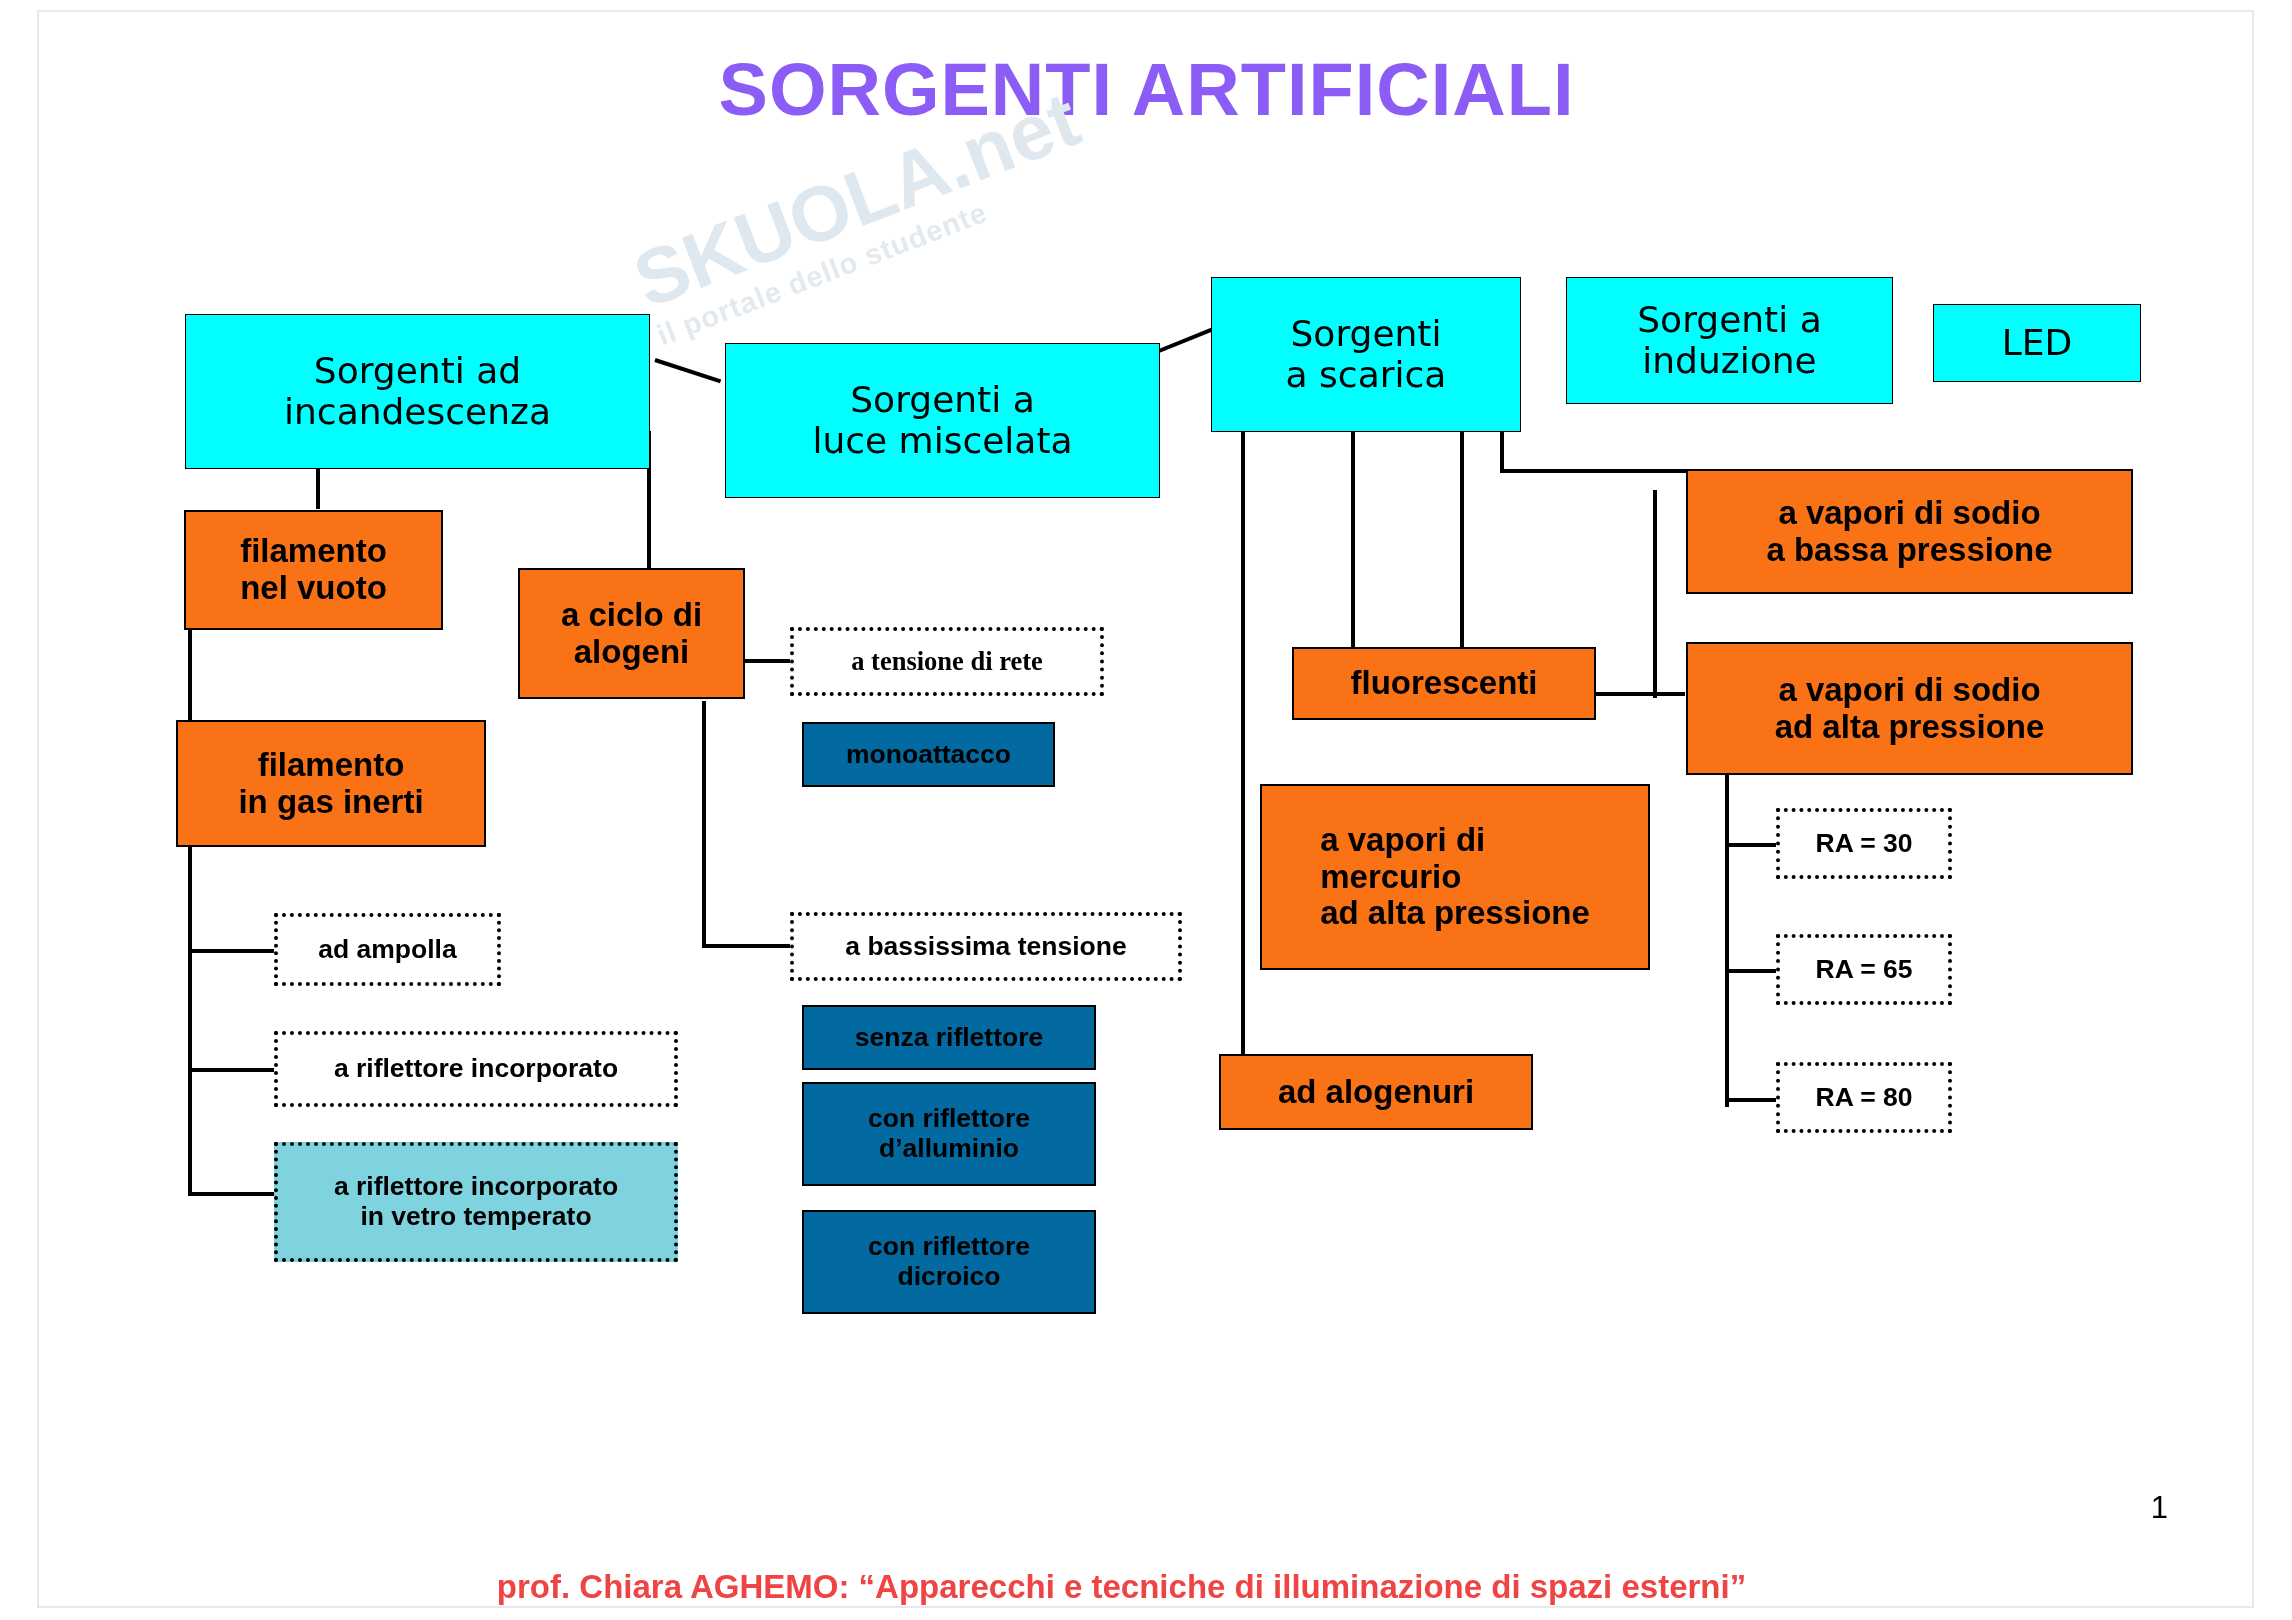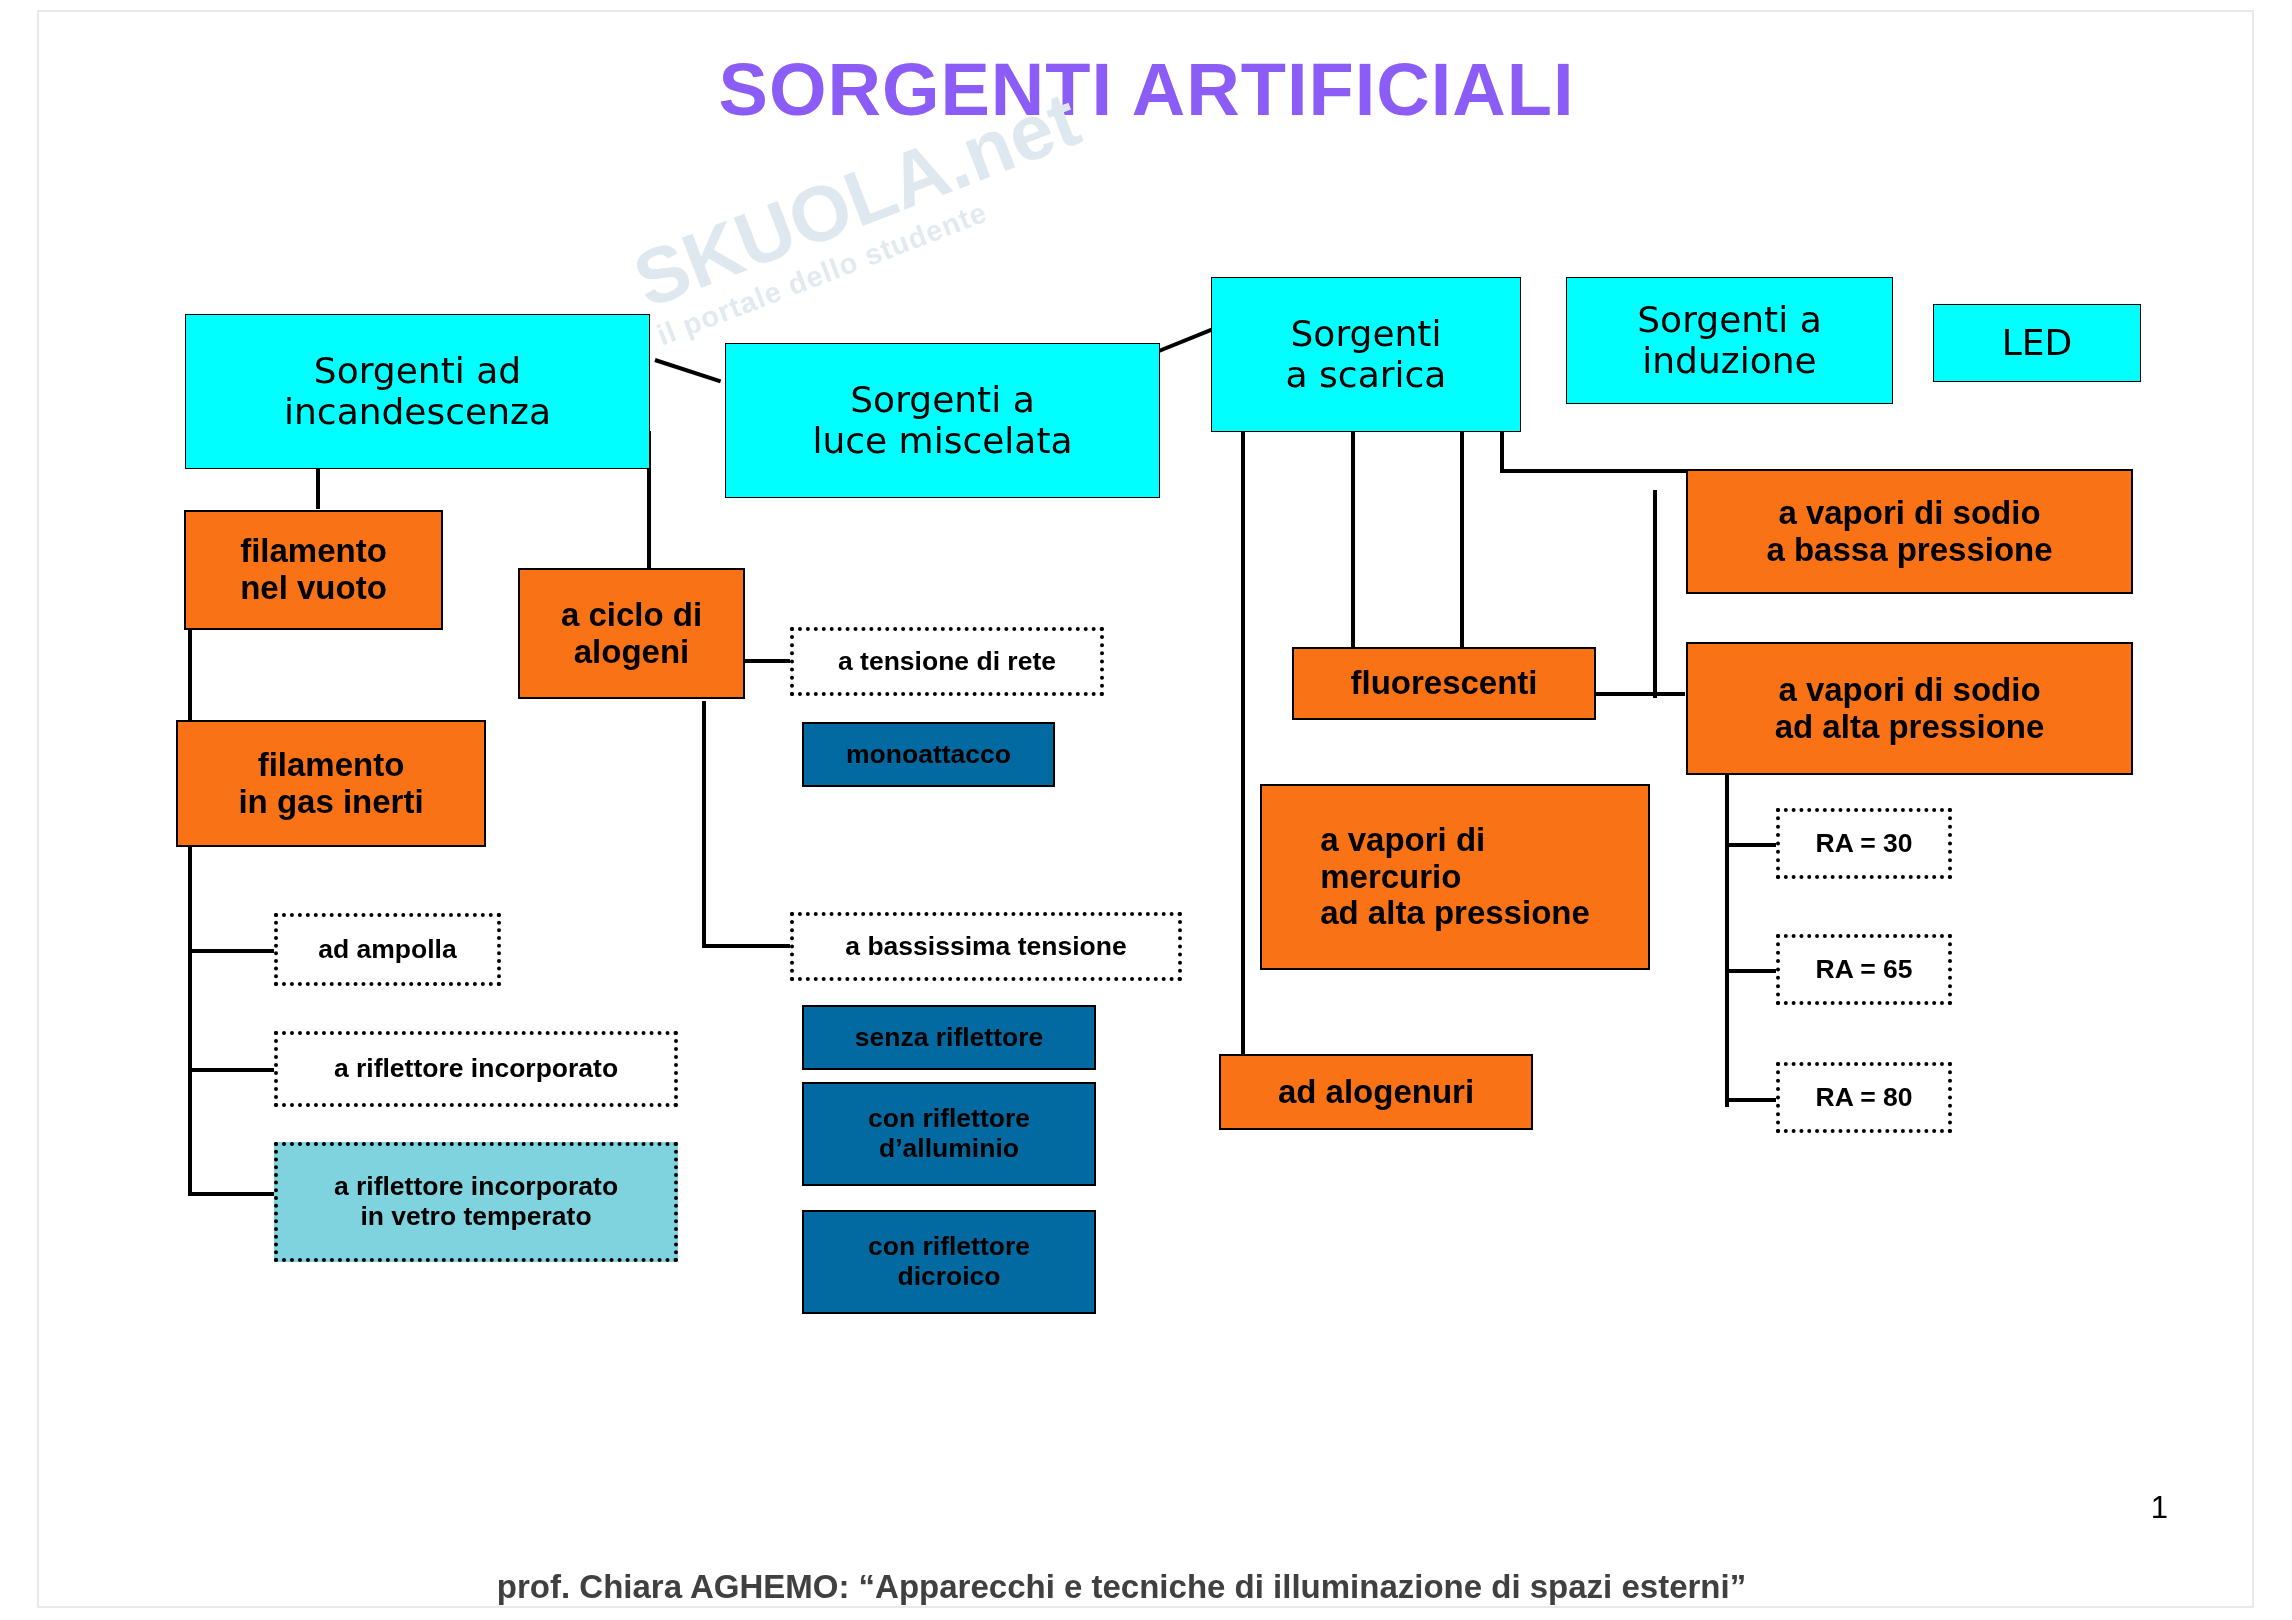--- a/index.html
+++ b/index.html
@@ -108,21 +108,21 @@
   }
   .footer {
     position: absolute;
     left: 0;
     top: 1568px;
     width: 2243px;
     text-align: center;
     font-family: "Liberation Sans", sans-serif;
     font-weight: bold;
     font-size: 33px;
-    color: #404040;
+    color: #ef4444;
   }
   .frame {
     position: absolute;
     left: 37px;
     top: 9.8px;
     width: 2217px;
     height: 1598px;
     border: 2px solid #e9e9e9;
     box-sizing: border-box;
   }
@@ -225,21 +225,21 @@
 
   <div class="node dotted" style="left:274px; top:1031px; width:404px; height:76px;">
     <span style="white-space:pre-line;">a riflettore incorporato</span>
   </div>
 
   <div class="node dotted shadedfill" style="left:274px; top:1142px; width:404px; height:120px;">
     <span style="white-space:pre-line;">a riflettore incorporato
 in vetro temperato</span>
   </div>
 
-  <div class="node dotted" style="left:790px; top:627px; width:314px; height:69px;">
+  <div class="node dotted" style="left:790px; top:627px; width:314px; height:69px;font-family:Liberation Serif, serif;">
     <span style="white-space:pre-line;">a tensione di rete</span>
   </div>
 
   <div class="node white" style="left:802px; top:722px; width:253px; height:65px;">
     <span style="white-space:pre-line;">monoattacco</span>
   </div>
 
 
   <div class="node dotted" style="left:790px; top:912px; width:392px; height:69px;">
     <span style="white-space:pre-line;">a bassissima tensione</span>

